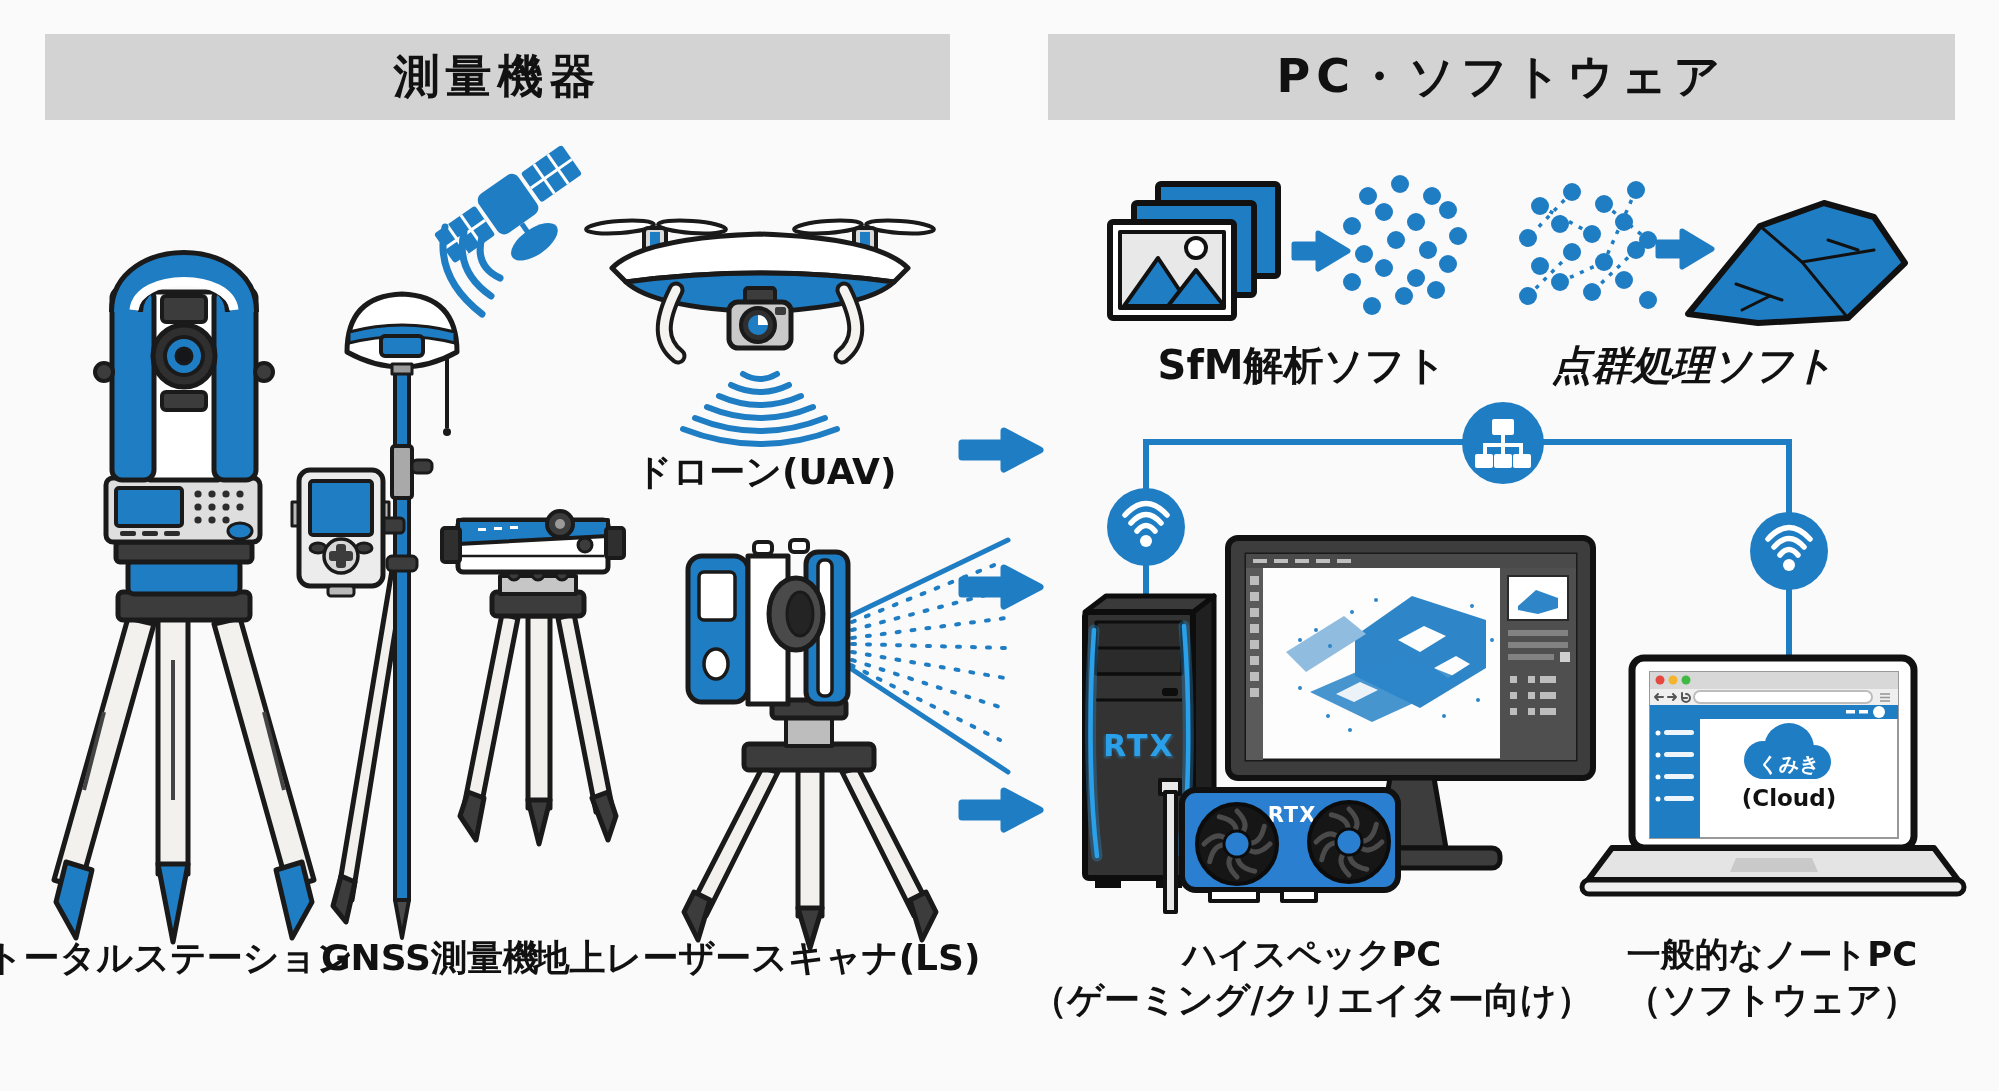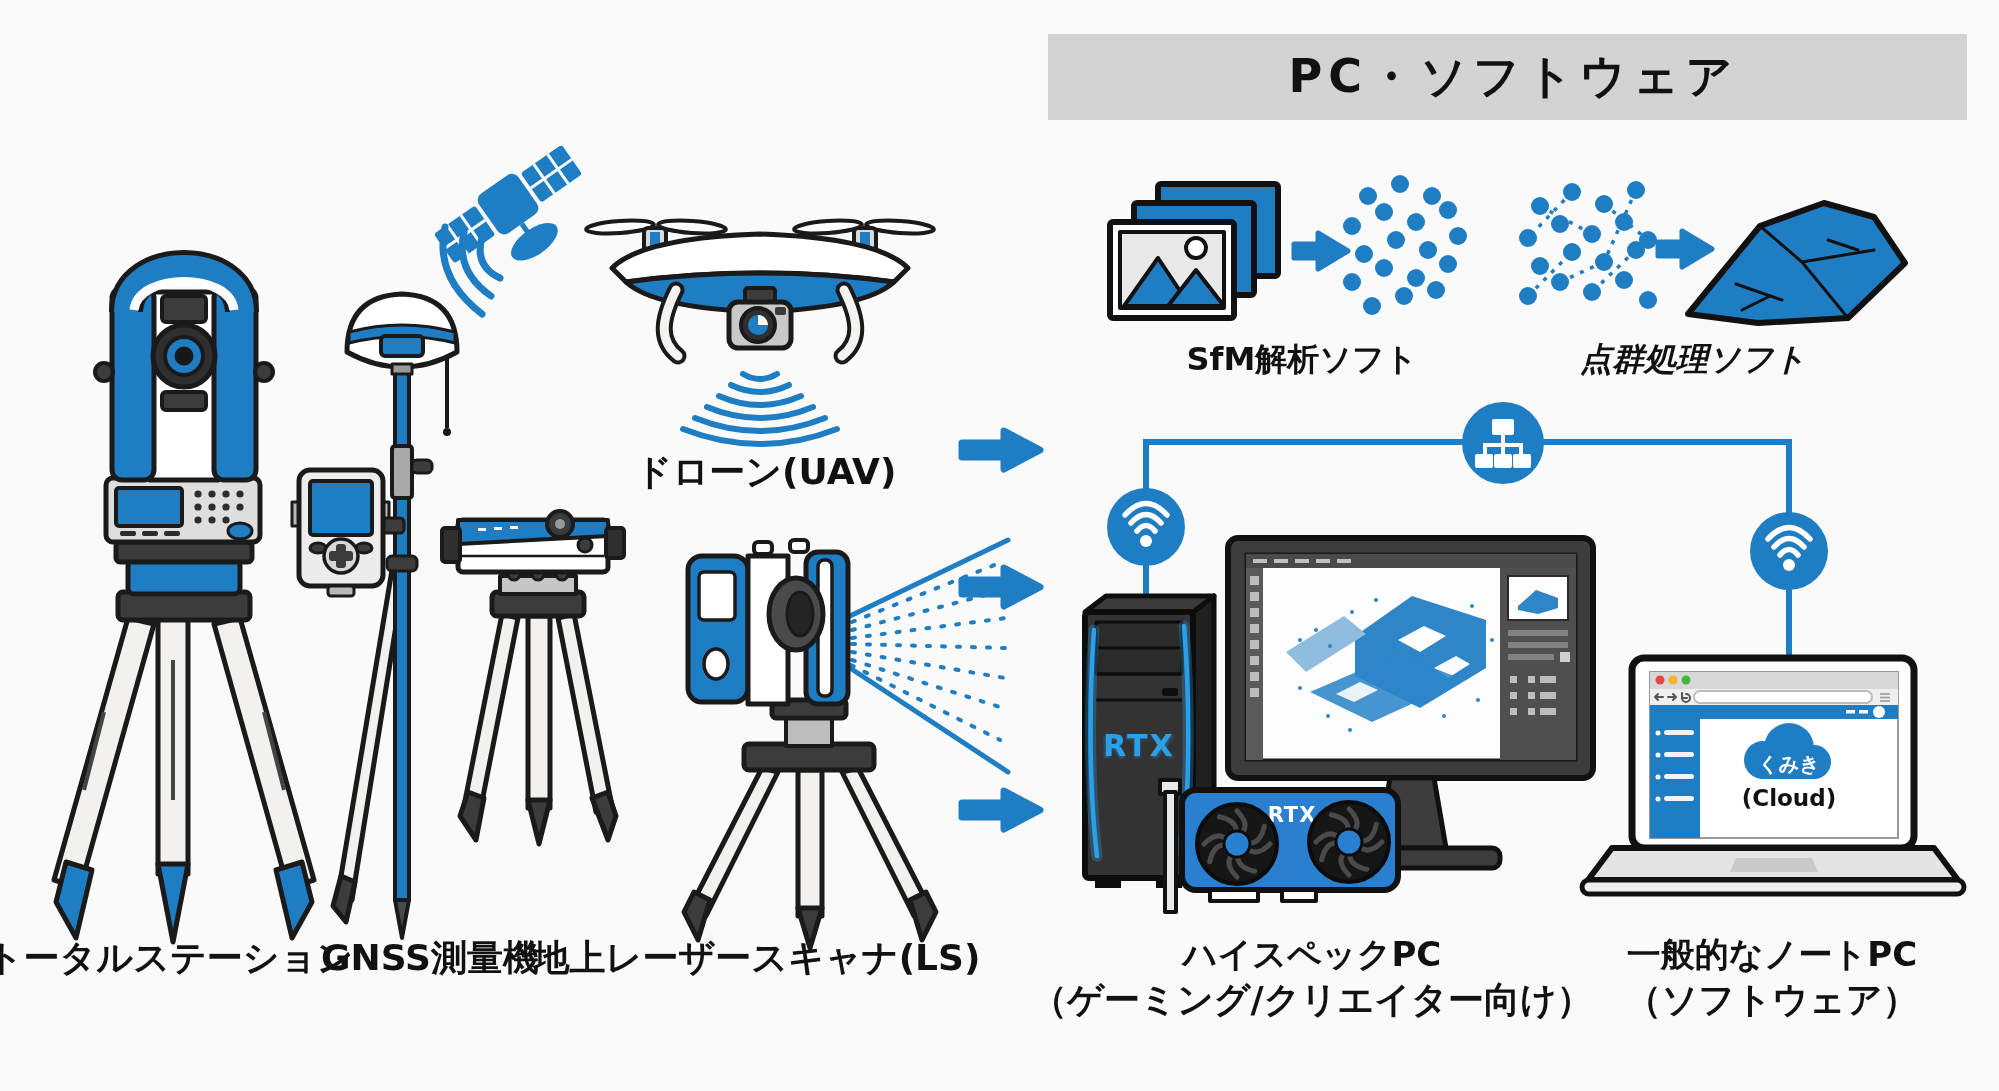--- a/index.html
+++ b/index.html
@@ -6,36 +6,37 @@
   .stage{
     position:relative;width:1999px;height:1091px;overflow:hidden;
     background:#fbfafa;font-family:"DejaVu Sans","Liberation Sans",sans-serif;
   }
   .banner{
     position:absolute;top:34px;height:86px;background:#d3d3d3;
     display:flex;align-items:center;justify-content:center;
     font-size:46px;font-weight:bold;color:#111;letter-spacing:6px;
   }
   .banner-left{left:45px;width:905px;}
-  .banner-right{left:1048px;width:907px;padding-left:12px;}
+  .banner-right{left:1048px;width:907px;}
   .illus{position:absolute;left:0;top:0;width:1999px;height:1091px;}
   .label{
     position:absolute;transform:translateX(-50%);white-space:nowrap;
     font-weight:bold;color:#111;
   }
   .lbl-36{font-size:36px;}
   .lbl-34{font-size:34px;}
-  .lbl-32{font-size:32px;}
+  .lbl-32{font-size:40px;}
   .lbl-30{font-size:36px;}
 </style>
 </head>
 <body>
 
 <div class="stage">
 
+  <div class="banner banner-left">測量機器</div>
   <div class="banner banner-right">PC・ソフトウェア</div>
 
   <svg class="illus" viewBox="0 0 1999 1091">
     <defs>
       <g id="wifiGlyph">
         <circle cx="0" cy="17" r="6" fill="#fff"></circle>
         <path d="M-9,7 Q0,-4 9,7" stroke="#fff" stroke-width="5.5" fill="none" stroke-linecap="round"></path>
         <path d="M-15,-1 Q0,-18 15,-1" stroke="#fff" stroke-width="5.5" fill="none" stroke-linecap="round"></path>
         <path d="M-21,-9 Q0,-32 21,-9" stroke="#fff" stroke-width="5.5" fill="none" stroke-linecap="round"></path>
       </g>

